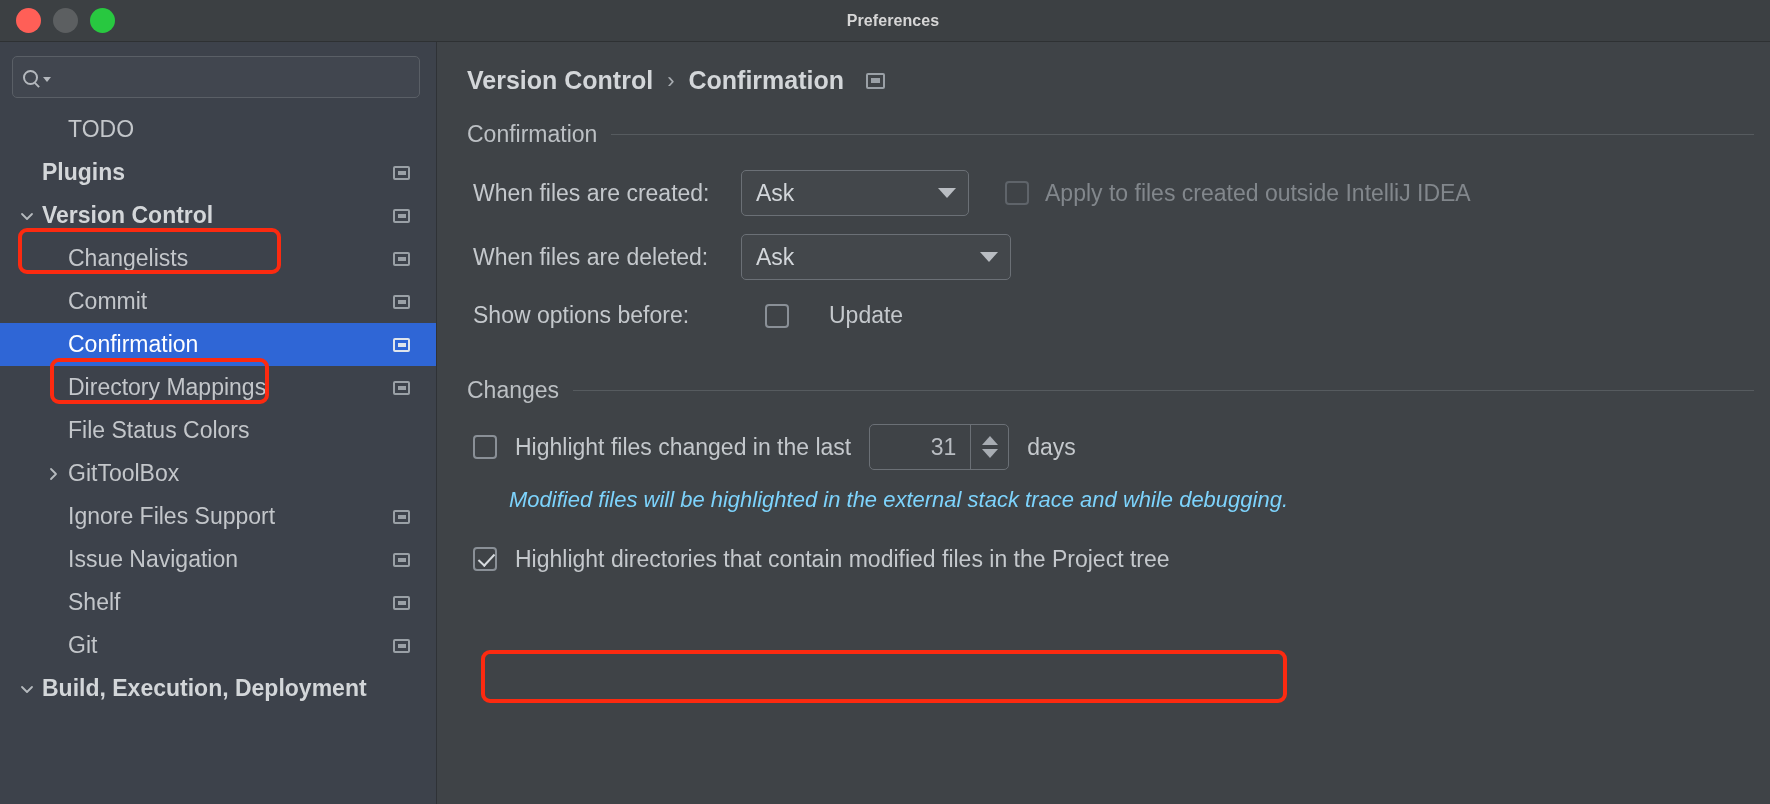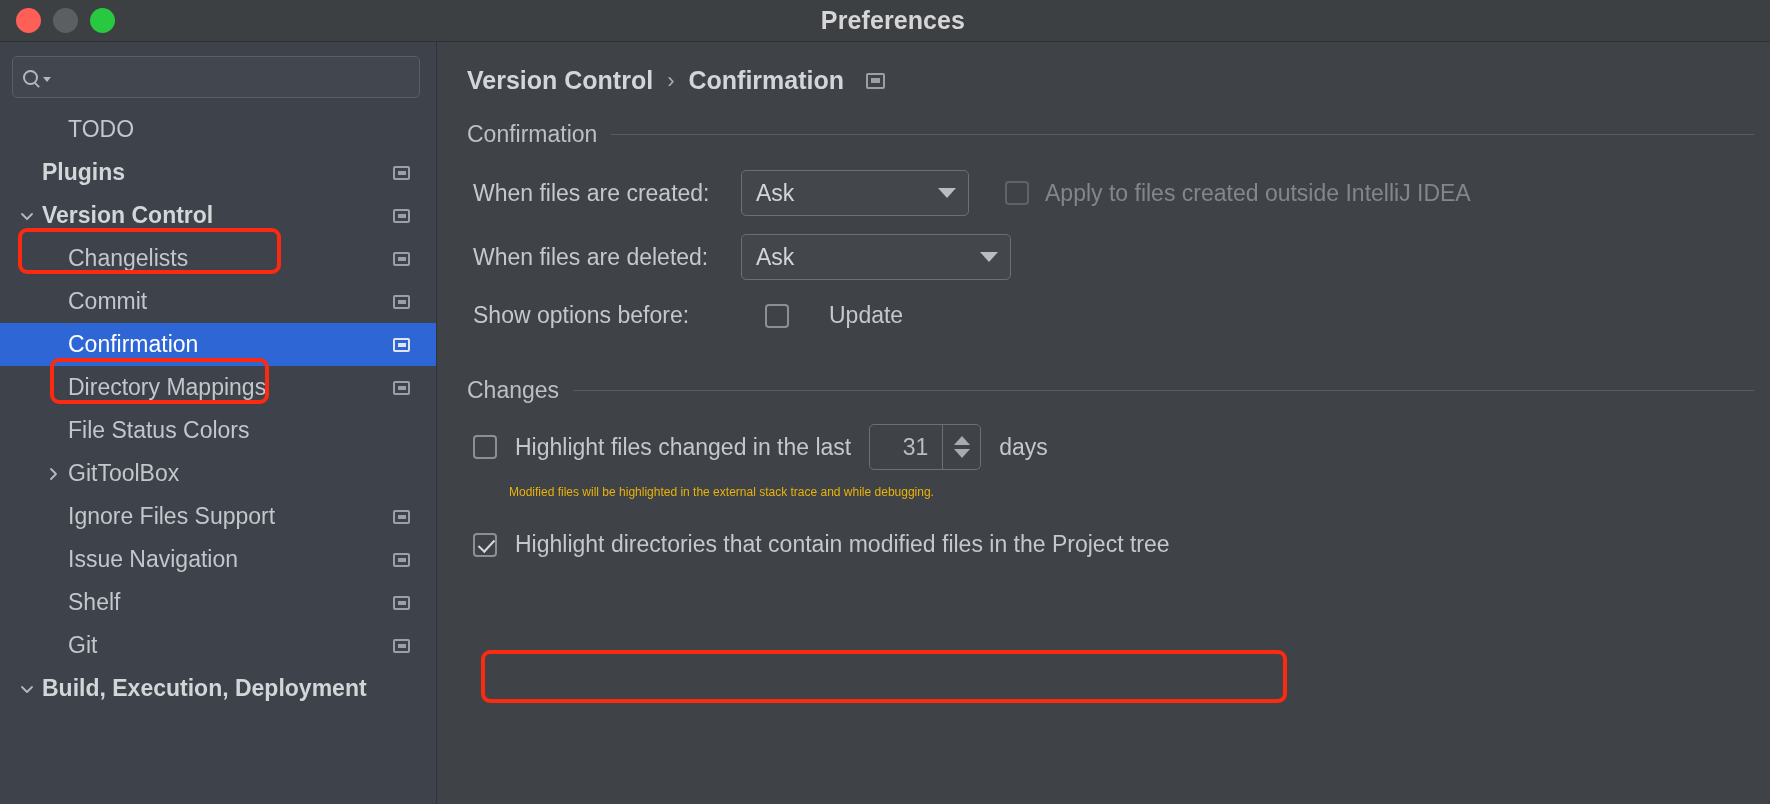--- a/index.html
+++ b/index.html
@@ -18,21 +18,21 @@
     border-bottom: 1px solid #2e3133;
     display: flex; align-items: center;
   }
   .traffic { display: flex; gap: 12px; padding-left: 16px; align-items: center; }
   .tl { width: 25px; height: 25px; border-radius: 50%; }
   .tl.red { background: #ff5f57; }
   .tl.yellow { background: #5c5f61; }
   .tl.green { background: #28c840; }
   .title-text {
     position: absolute; left: 16px; right: 0; text-align: center;
-    font-size: 25px; font-weight: 600; color: #d6d6d6; letter-spacing: .1px;
+    font-size: 16px; font-weight: 600; color: #d6d6d6; letter-spacing: .1px;
   }
 
   
   .body { flex: 1; display: flex; min-height: 0; }
 
   
   .sidebar {
     width: 437px; flex: 0 0 437px; background: #3d424b;
     border-right: 1px solid #2f3236;
     position: relative; overflow: hidden;
@@ -134,21 +134,21 @@
     flex: 1; display: flex; align-items: center; justify-content: flex-end;
     padding-right: 14px; color: #b9bdc2; font-size: 23px;
   }
   .spinner .btns {
     width: 38px; border-left: 1px solid #6b7076; display: flex;
     flex-direction: column; align-items: center; justify-content: center; gap: 4px;
   }
   .spin-up { width:0;height:0;border-left:8px solid transparent;border-right:8px solid transparent;border-bottom:9px solid #a7acb2; }
   .spin-dn { width:0;height:0;border-left:8px solid transparent;border-right:8px solid transparent;border-top:9px solid #a7acb2; }
 
-  .helper { margin-left: 72px; font-size: 12px; color: #eab308; line-height: 1.45; max-width: 780px; }
+  .helper { margin-left: 72px; font-size: 22px; color: #7dd3fc; line-height: 1.45; max-width: 780px; font-style: italic; }
 </style>
 </head>
 <body>
 
 <div class="window">
 
   <div class="titlebar">
     <div class="traffic">
       <div class="tl red"></div>
       <div class="tl yellow"></div>
@@ -319,21 +319,21 @@
 
       <div class="section-head" style="margin-top:48px;">
         <span class="section-title">Changes</span>
         <span class="section-rule"></span>
       </div>
 
 
       <div class="row" style="margin-top:20px;text-align:right;">
         <span class="cb"></span>
         <span class="lbl" style="margin-left:18px;">Highlight files changed in the last</span>
-        <div class="spinner" style="width:112px; margin-left:18px;">
+        <div class="spinner" style="width:140px; margin-left:18px;">
           <span class="val">31</span>
           <span class="btns">
             <span class="spin-up"></span>
             <span class="spin-dn"></span>
           </span>
         </div>
         <span class="lbl" style="margin-left:18px;">days</span>
       </div>
 
       <div class="helper" style="margin-top:14px;">Modified files will be highlighted in the external stack trace and while debugging.</div>

